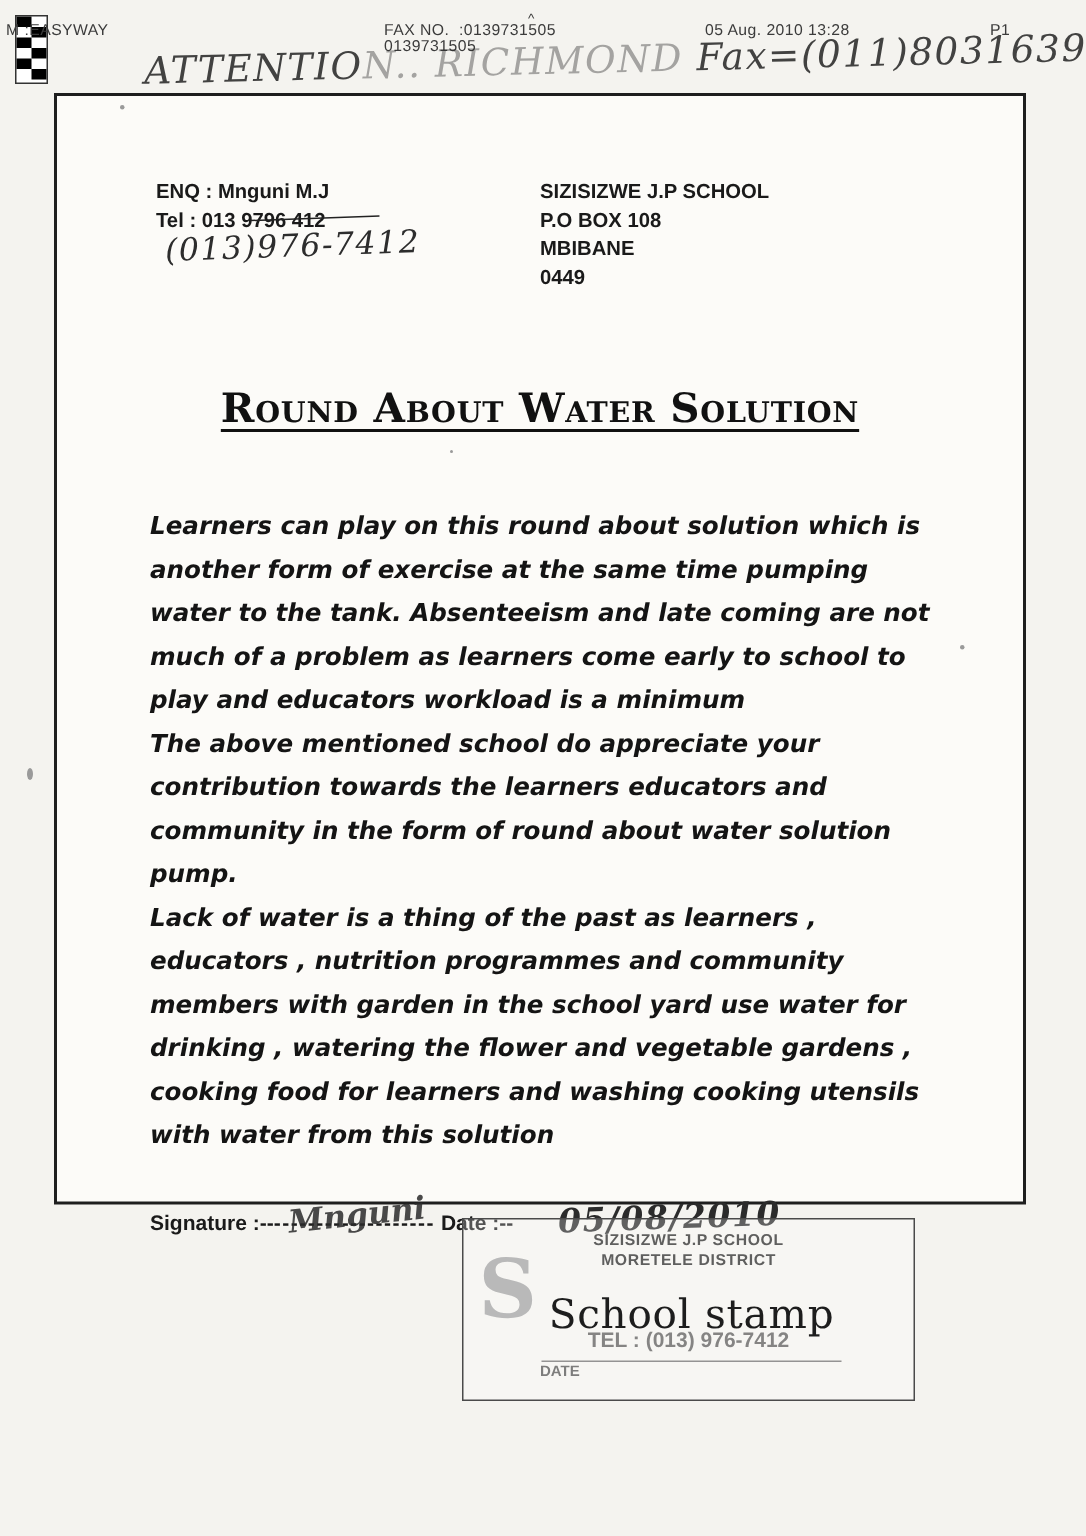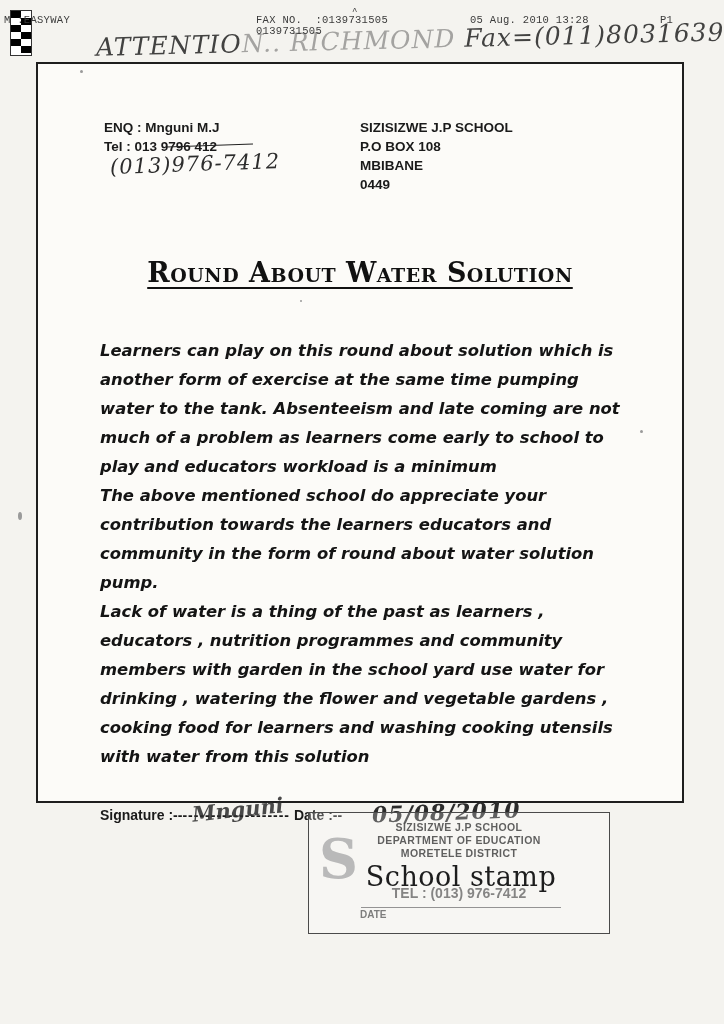--- a/index.html
+++ b/index.html
@@ -33,21 +33,21 @@
     pointer-events: none;
   }
 
   
   #fax-header {
     position: absolute;
     top: 8px;
     left: 0;
     width: 724px;
     height: 26px;
-    font-family: Liberation Mono, monospace;
+    font-family: Liberation Sans, sans-serif;
     font-size: 10.5px;
     color: #3b3b3b;
     letter-spacing: 0.3px;
   }
   .fax-cell { position: absolute; white-space: pre; }
   #fax-from   { left: 4px;   top: 6px; }
   #fax-no-lbl { left: 256px; top: 6px; }
   #fax-no-val { left: 256px; top: 17px; }
   #fax-date   { left: 470px; top: 6px; }
   #fax-page   { left: 660px; top: 6px; }
@@ -346,21 +346,20 @@
         <span id="handwriting-signature">Mnguni</span>
         <span id="handwriting-date">05/08/2010</span>
       </div>
 
     </div>
 
     <div id="stamp-box">
       <div id="stamp-big-s">S</div>
       <div id="stamp-inner">
         <div>SIZISIZWE J.P SCHOOL</div>
-        <div>DEPARTMENT OF EDUCATION</div>
         <div>MORETELE DISTRICT</div>
       </div>
       <div id="stamp-tel">TEL : (013) 976-7412</div>
       <div id="stamp-overlay">School stamp</div>
       <div id="stamp-date-line"></div>
       <div id="stamp-date-label">DATE</div>
     </div>
   </div>
 
   <div class="edge-dot" style="left:18px;  top:512px; width:4px;  height:8px;"></div>

